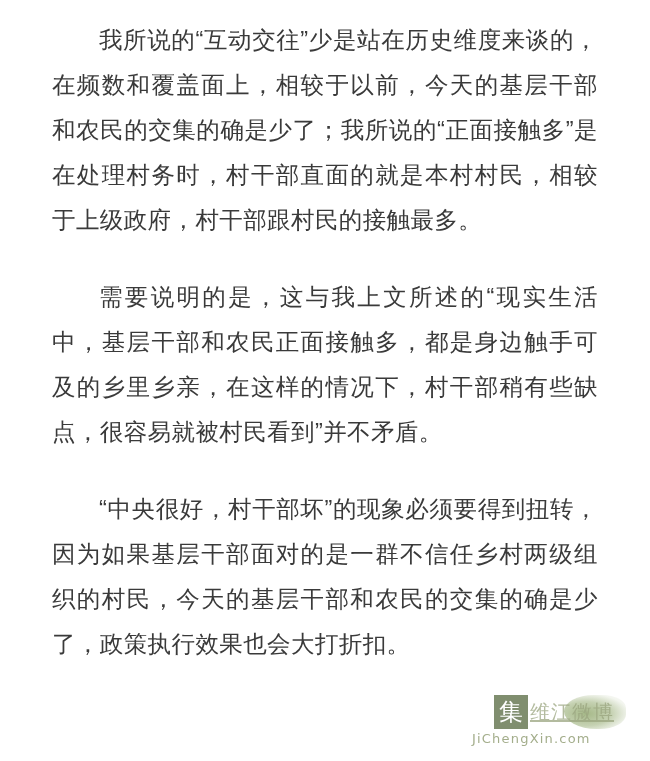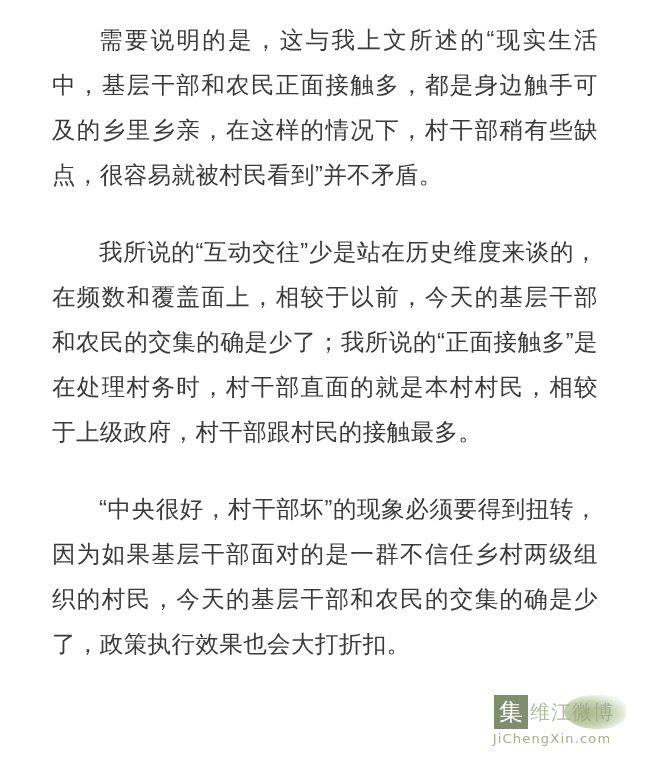--- a/index.html
+++ b/index.html
@@ -62,51 +62,51 @@
   .wm-cn {
     position: absolute;
     left: 58px;
     top: 2px;
     font-size: 20px;
     line-height: 30px;
     color: #9aa57f;
     opacity: 0.75;
     letter-spacing: 1px;
     font-family: "DejaVu Sans", sans-serif;
+    text-decoration: underline;
   }
   .wm-blob {
     position: absolute;
     left: 92px;
     top: 0px;
     width: 62px;
     height: 34px;
     background: radial-gradient(ellipse at 35% 55%, rgba(150,172,115,0.85) 0%, rgba(150,172,115,0.55) 45%, rgba(150,172,115,0.12) 75%, rgba(255,255,255,0) 100%);
     border-radius: 50% 40% 45% 55%;
   }
   .wm-url {
     position: absolute;
     left: 0;
     top: 36px;
     width: 160px;
-    text-align: center;
     font-size: 13px;
     letter-spacing: 1.2px;
     color: #9aa57f;
     font-family: "DejaVu Sans", sans-serif;
     opacity: 0.9;
   }
 </style>
 </head>
 <body>
 
 <div class="page">
 
   <div class="article">
+    <p class="para">我所说的“互动交往”少是站在历史维度来谈的，在频数和覆盖面上，相较于以前，今天的基层干部和农民的交集的确是少了；我所说的“正面接触多”是在处理村务时，村干部直面的就是本村村民，相较于上级政府，村干部跟村民的接触最多。</p>
     <p class="para">需要说明的是，这与我上文所述的“现实生活中，基层干部和农民正面接触多，都是身边触手可及的乡里乡亲，在这样的情况下，村干部稍有些缺点，很容易就被村民看到”并不矛盾。</p>
-    <p class="para">我所说的“互动交往”少是站在历史维度来谈的，在频数和覆盖面上，相较于以前，今天的基层干部和农民的交集的确是少了；我所说的“正面接触多”是在处理村务时，村干部直面的就是本村村民，相较于上级政府，村干部跟村民的接触最多。</p>
     <p class="para">“中央很好，村干部坏”的现象必须要得到扭转，因为如果基层干部面对的是一群不信任乡村两级组织的村民，今天的基层干部和农民的交集的确是少了，政策执行效果也会大打折扣。</p>
   </div>
 
   <div class="watermark">
     <div class="wm-logo">集</div>
     <div class="wm-blob"></div>
     <div class="wm-cn">维江微博</div>
     <div class="wm-url">JiChengXin.com</div>
   </div>
 

